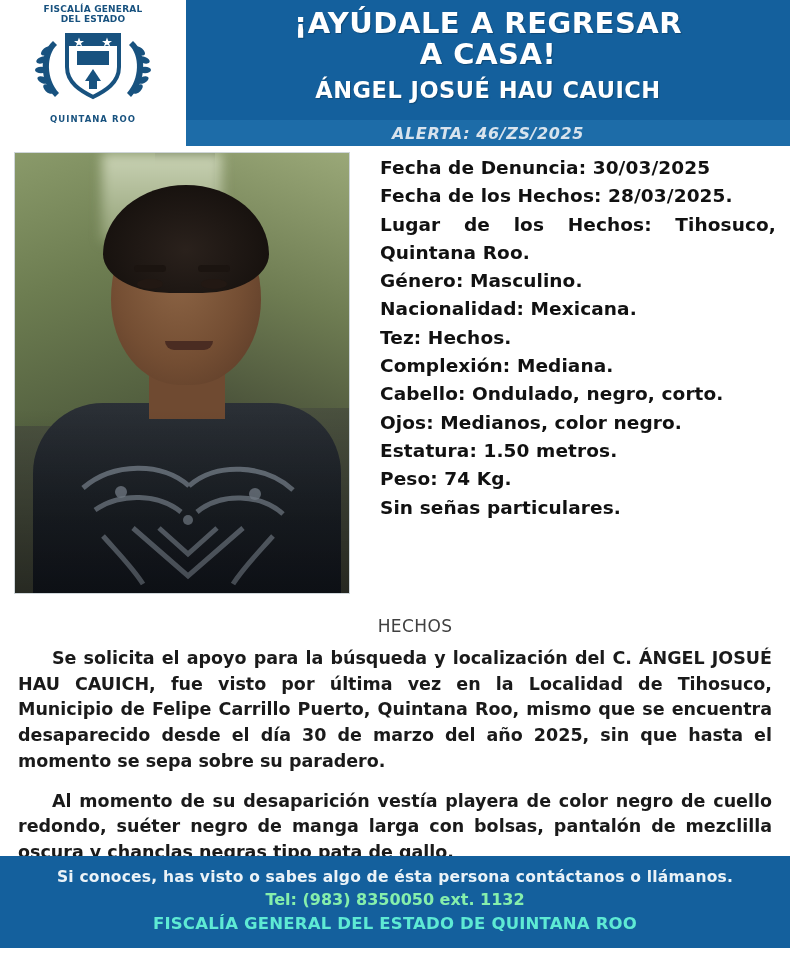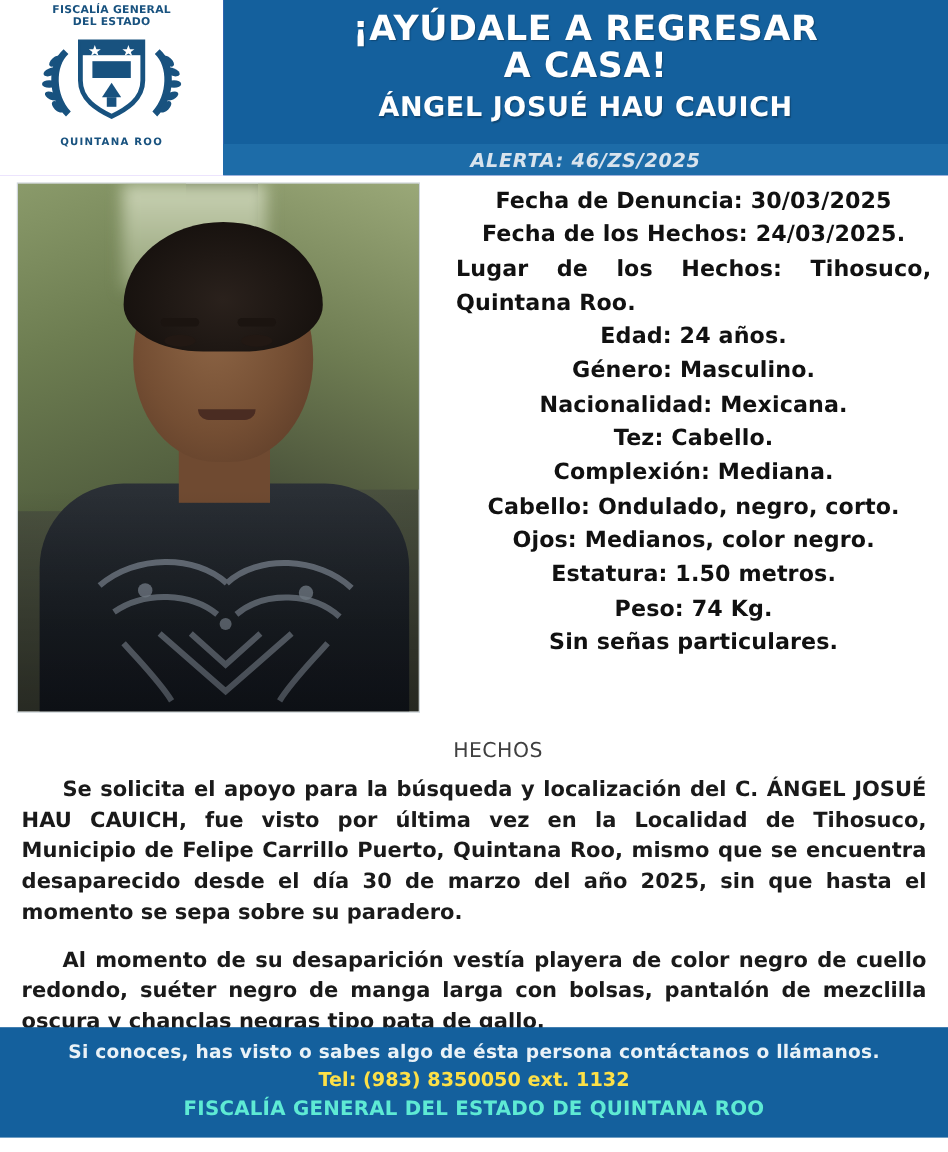--- a/index.html
+++ b/index.html
@@ -190,21 +190,20 @@
     flex: 1;
     padding-left: 30px;
     padding-top: 2px;
   }
   .info-line {
     font-size: 18.5px;
     font-weight: bold;
     color: #111111;
     line-height: 1.53;
     letter-spacing: .1px;
-    text-align: center;
   }
   .info-line.justify {
     text-align: justify;
     text-align-last: left;
   }
 
   
   .hechos-heading {
     text-align: center;
     font-size: 17px;
@@ -238,21 +237,21 @@
   .footer-line1 {
     font-size: 15.5px;
     font-weight: bold;
     color: #eaf2f7;
     letter-spacing: .2px;
     line-height: 1.35;
   }
   .footer-line2 {
     font-size: 16px;
     font-weight: bold;
-    color: #fde047;
+    color: #86efac;
     line-height: 1.5;
   }
   .footer-line3 {
     font-size: 16.5px;
     font-weight: bold;
     color: #5eead4;
     letter-spacing: .2px;
     line-height: 1.45;
   }
 </style>
@@ -351,26 +350,25 @@
               <circle cx="115" cy="62" r="5"></circle>
             </g>
           </svg>
         </div>
         <div class="ph-shadow"></div>
       </div>
     </div>
 
     <div class="info-col">
       <div class="info-line">Fecha de Denuncia: 30/03/2025</div>
-      <div class="info-line">Fecha de los Hechos: 24/03/2025.</div>
+      <div class="info-line">Fecha de los Hechos: 28/03/2025.</div>
       <div class="info-line justify">Lugar de los Hechos: Tihosuco, Quintana Roo.</div>
-      <div class="info-line">Edad: 24 años.</div>
       <div class="info-line">Género: Masculino.</div>
       <div class="info-line">Nacionalidad: Mexicana.</div>
-      <div class="info-line">Tez: Cabello.</div>
+      <div class="info-line">Tez: Hechos.</div>
       <div class="info-line">Complexión: Mediana.</div>
       <div class="info-line">Cabello: Ondulado, negro, corto.</div>
       <div class="info-line">Ojos: Medianos, color negro.</div>
       <div class="info-line">Estatura: 1.50 metros.</div>
       <div class="info-line">Peso: 74 Kg.</div>
       <div class="info-line">Sin señas particulares.</div>
     </div>
   </div>
 
   <div class="hechos-heading">HECHOS</div>

